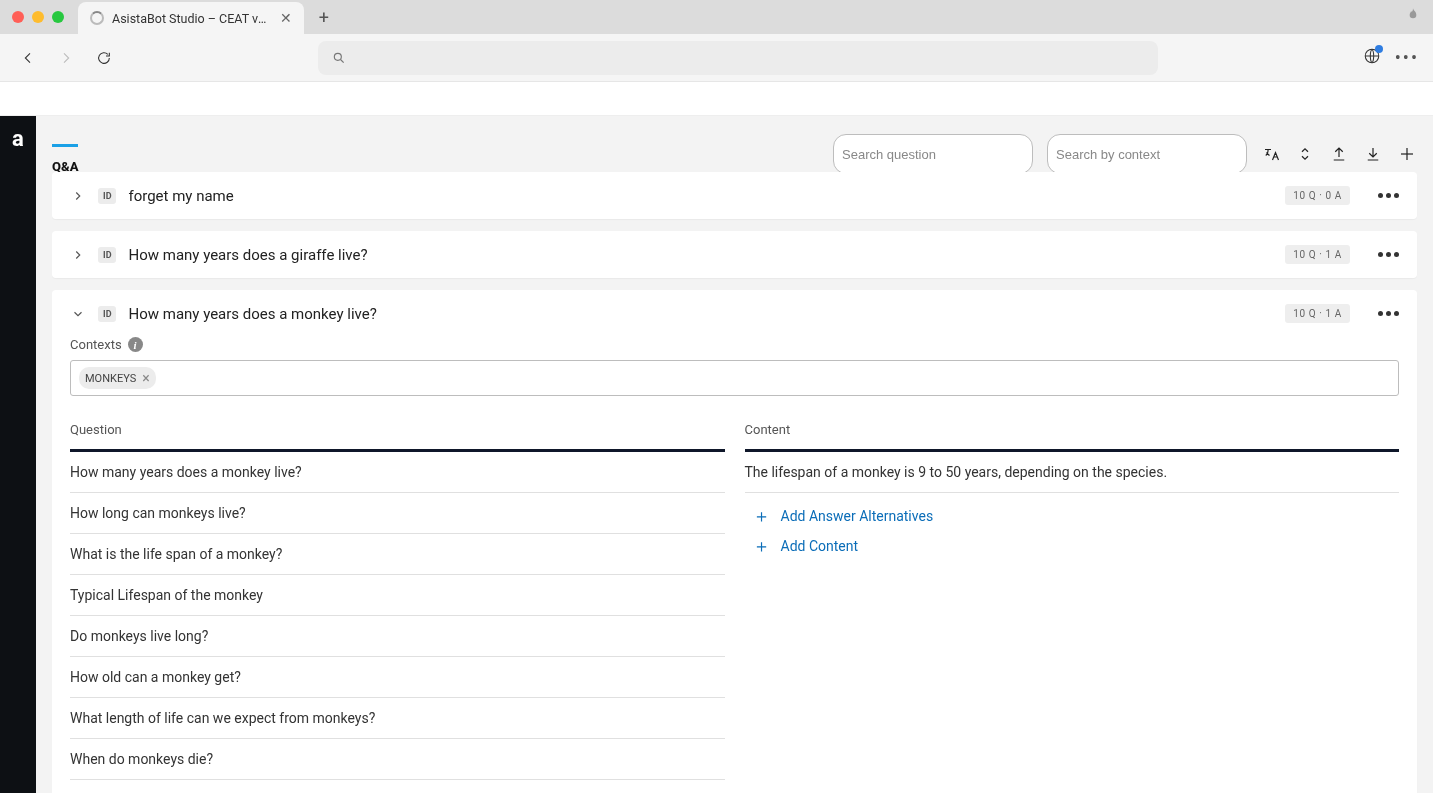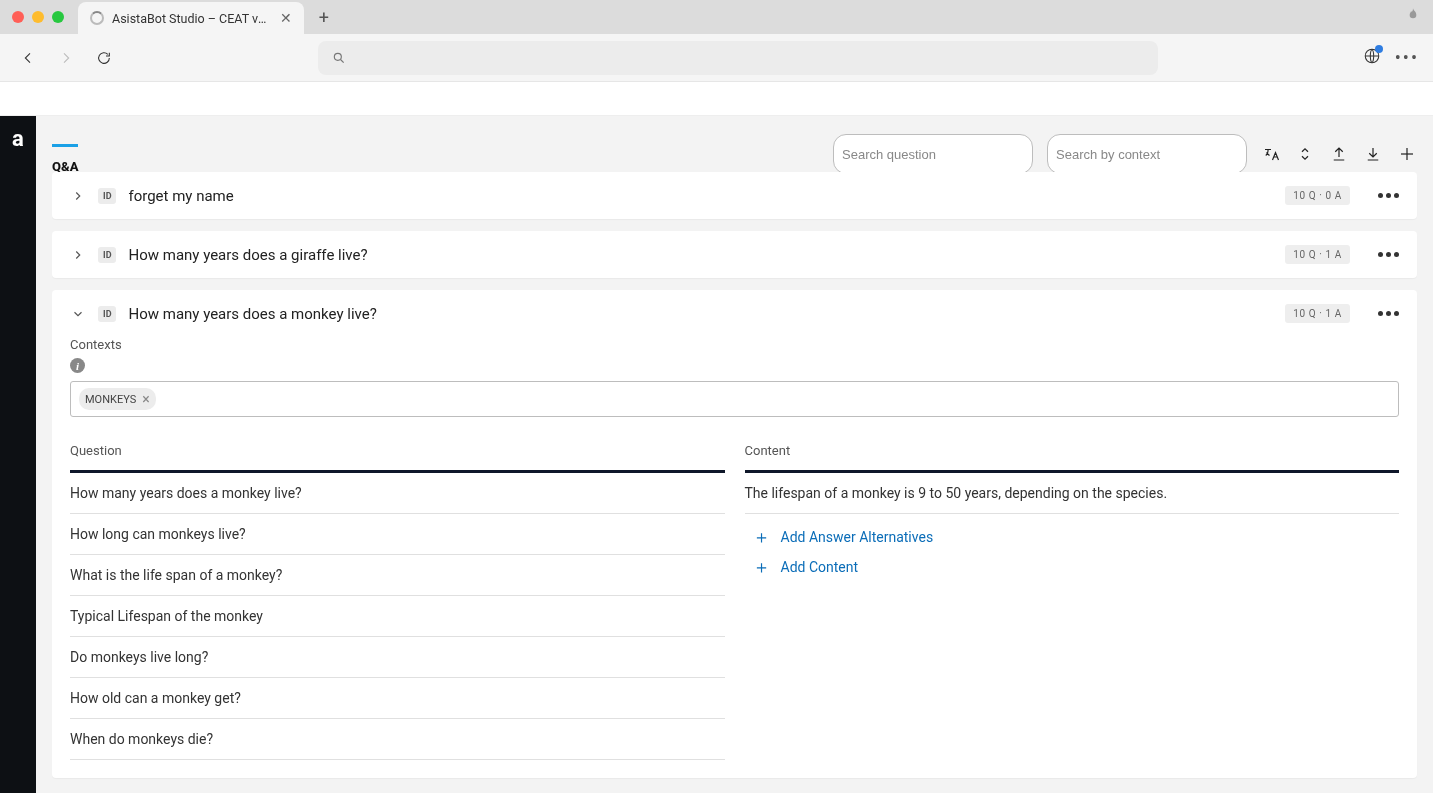--- a/index.html
+++ b/index.html
@@ -179,23 +179,22 @@
     background:#eee; color:#666; border-radius:3px;
     padding: 4px 8px; white-space: nowrap;
   }
   .dots {
     display:flex; gap:3px; margin-left: 16px;
   }
   .dots span { width:5px; height:5px; background:#333; border-radius:50%; display:block; }
 
   .card-body { padding: 0 18px 18px 18px; }
   .contexts-label {
-    font-size: 13px; color:#555; display:flex; align-items:flex-start; gap:6px;
+    font-size: 13px; color:#555; display:flex; align-items:flex-end; gap:6px;
     margin-bottom: 8px;
-    flex-direction: column;
   }
   .info-icon {
     width:15px; height:15px; border-radius:50%; background:#888; color:#fff;
     font-size:11px; font-weight:700; display:flex; align-items:center; justify-content:center;
     font-style: italic; font-family: serif;
   }
   .contexts-box {
     border: 1px solid #bdbdbd; border-radius: 3px;
     min-height: 36px; padding: 6px 8px;
     display:flex; align-items:center; flex-wrap:wrap; gap:6px;
@@ -400,20 +399,21 @@
             </div>
         <div class="two-col">
           <div class="col">
             <div class="col-header">Question</div>
             <div class="q-row">How many years does a monkey live?</div>
                 <div class="q-row">How long can monkeys live?</div>
                 <div class="q-row">What is the life span of a monkey?</div>
                 <div class="q-row">Typical Lifespan of the monkey</div>
                 <div class="q-row">Do monkeys live long?</div>
                 <div class="q-row">How old can a monkey get?</div>
+                <div class="q-row">What length of life can we expect from monkeys?</div>
                 <div class="q-row">When do monkeys die?</div>
           </div>
           <div class="col">
             <div class="col-header">Content</div>
             <div class="a-row">The lifespan of a monkey is 9 to 50 years, depending on the species.</div>
             <div class="add-link">
                   <span class="plus-mini">＋</span>
                   <span>Add Answer Alternatives</span>
                 </div>
             <div class="add-link">

